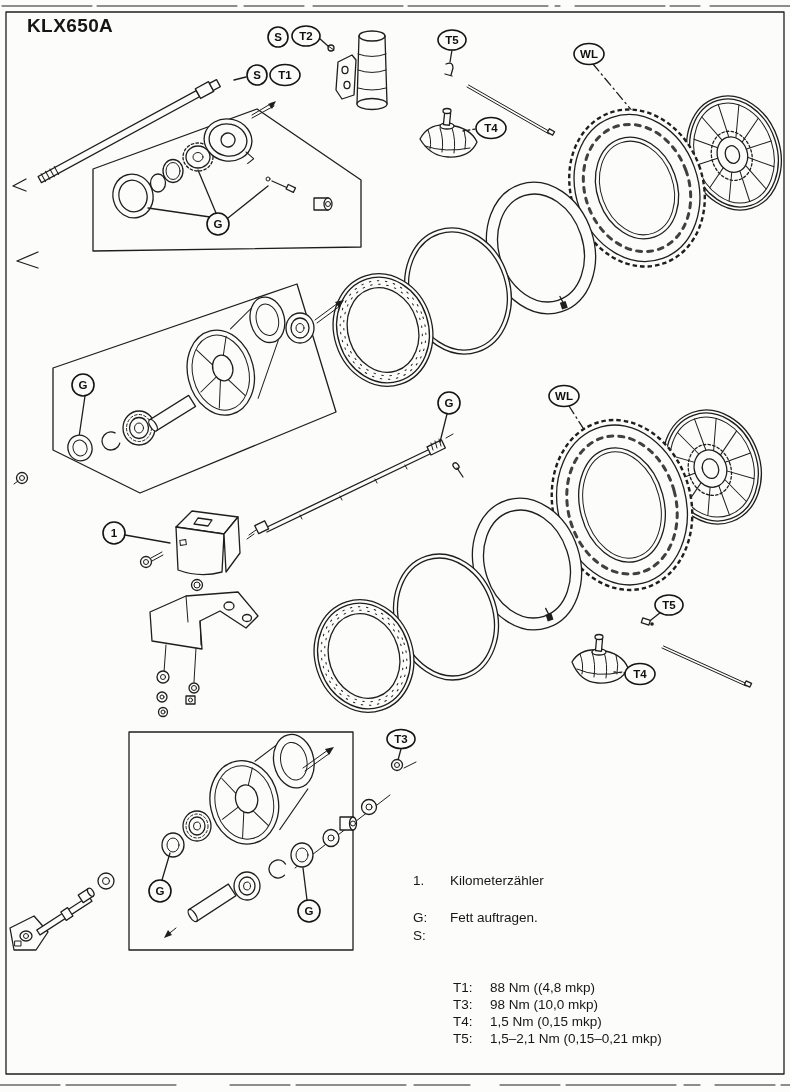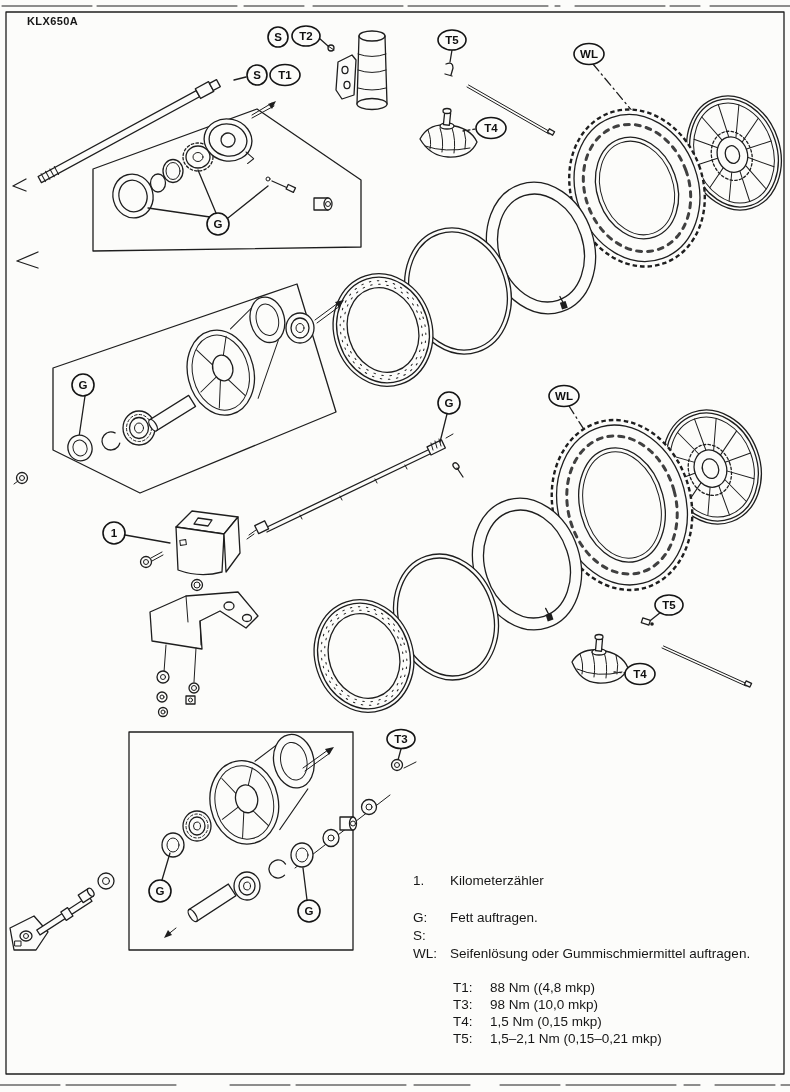--- a/index.html
+++ b/index.html
@@ -1,19 +1,19 @@
 <!DOCTYPE html>
 <html><head>
 <meta charset="utf-8">
 <style>
   html,body{margin:0;padding:0;background:#d8d8d8;}
   .page{position:relative;width:790px;height:1092px;background:#fcfcfa;overflow:hidden;
         font-family:"Liberation Sans",sans-serif;color:#161616;}
   .page svg{position:absolute;left:0;top:0;}
-  .title{position:absolute;left:27px;top:15px;font-size:11px;font-weight:bold;letter-spacing:.4px;}
+  .title{position:absolute;left:27px;top:15px;font-size:19px;font-weight:bold;letter-spacing:.4px;}
   .legend{position:absolute;left:413px;width:370px;}
   .legend .row{display:flex;font-size:13.5px;}
   .legend .key{width:37px;flex:none;}
   #legend-item{top:872px;line-height:18px;}
   #legend-notes{top:909px;line-height:18.2px;}
   #legend-torques{top:979px;line-height:17px;margin-left:40px;}
   
   .ln{fill:none;stroke:#1e1e1e;stroke-width:1.3;stroke-linecap:round;stroke-linejoin:round;}
   .fw{fill:#fcfcfa;stroke:#1e1e1e;stroke-width:1.3;stroke-linejoin:round;}
   .thin{stroke-width:1;}
@@ -499,24 +499,20 @@
 </div>
 
 <div class="legend" id="legend-notes">
   <div class="row">
     <span class="key">G:</span>
     <span>Fett auftragen.</span>
   </div>
   <div class="row">
     <span class="key">S:</span>
   </div>
-  <div class="row">
-    <span class="key">WL:</span>
-    <span>Seifenlösung oder Gummischmiermittel auftragen.</span>
-  </div>
 </div>
 
 <div class="legend" id="legend-torques">
   <div class="row">
     <span class="key">T1:</span>
     <span>88 Nm ((4,8 mkp)</span>
   </div>
   <div class="row">
     <span class="key">T3:</span>
     <span>98 Nm (10,0 mkp)</span>

